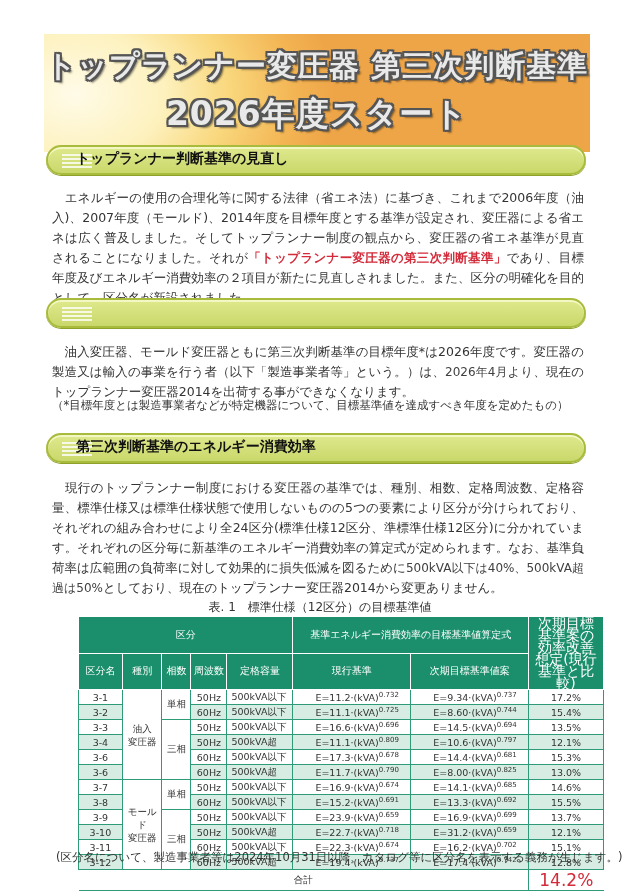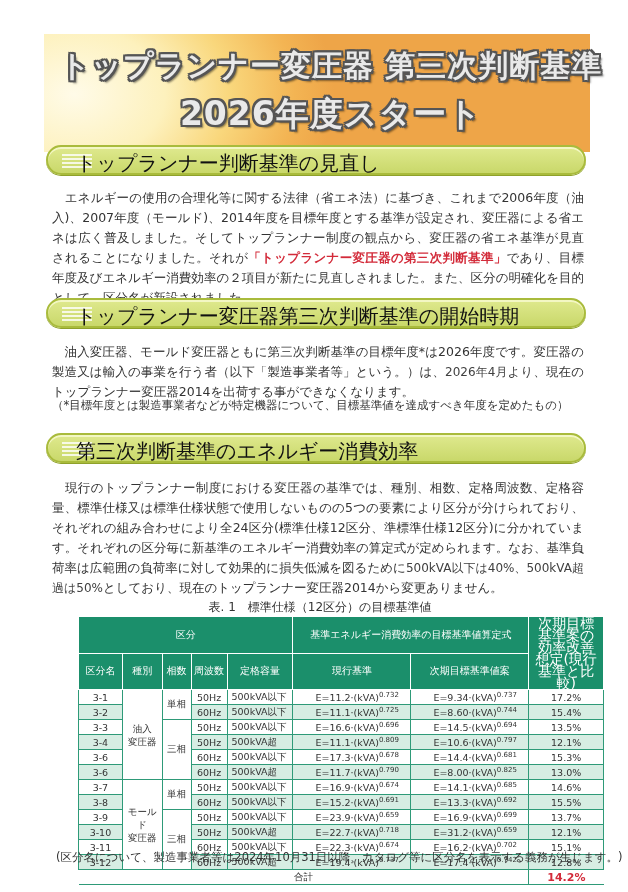--- a/index.html
+++ b/index.html
@@ -5,21 +5,21 @@
   * { box-sizing: border-box; margin: 0; padding: 0; }
   html, body { width: 628px; height: 892px; background: #ffffff; overflow: hidden; }
   body { font-family: "DejaVu Sans", "Liberation Sans", sans-serif; color: #222; position: relative; }
 
   .banner {
     position: absolute; left: 44px; top: 34px; width: 546px; height: 118px;
     background: radial-gradient(ellipse 260px 190px at 30px 60px, #fffbe8 0%, #fdf1bd 35%, #f9d77c 60%, #f3b453 85%, #eea548 100%);
     background-color: #f0a94c;
   }
   .banner-line {
-    position: absolute; left: 14px; width: 100%; text-align: center;
+    position: absolute; left: 0; width: 100%; text-align: center;
     font-weight: bold; color: #e9e9e9; letter-spacing: 1px;
     text-shadow:
       -2px -2px 0 #555, 2px -2px 0 #555, -2px 2px 0 #555, 2px 2px 0 #555,
       0 -2px 0 #555, 0 2px 0 #555, -2px 0 0 #555, 2px 0 0 #555,
       3px 3px 2px rgba(0,0,0,0.45);
   }
   .banner-line.l1 { top: 12px; font-size: 30px; }
   .banner-line.l2 { top: 58px; font-size: 33px; }
 
   .section-head {
@@ -28,21 +28,21 @@
     background: linear-gradient(#dfe98e, #c9d86a);
     border: 2px solid #a9bb3c;
     box-shadow: inset 0 2px 0 #f3f7c4, 0 1px 0 #8fa12b;
   }
   .section-head .stripes {
     position: absolute; left: 14px; top: 7px; width: 30px; height: 14px;
     background: repeating-linear-gradient(#ffffff 0 2px, transparent 2px 4px);
     opacity: 0.8;
   }
   .section-head .title {
-    position: absolute; left: 28px; top: 3px; font-size: 20px; font-weight: normal; color: #111;
+    position: absolute; left: 28px; top: 3px; font-size: 14px; font-weight: bold; color: #111;
     white-space: nowrap;
   }
 
   .para {
     position: absolute; left: 52px; width: 532px; font-size: 12.5px; line-height: 20px; color: #333;
     text-align: justify;
   }
   .para .red { color: #d32b3a; font-weight: bold; }
   .para .red-big { color: #404040; font-size: 12px; font-weight: normal; }
 
@@ -56,21 +56,21 @@
     background: #1b8f6b; color: #fff; font-weight: normal; border: 1px solid #ffffff;
     height: 17px; padding: 0 2px; text-align: center; font-size: 10px; line-height: 12px;
   }
   table.spec td {
     border: 1px solid #2e9a78; height: 15px; padding: 0 4px; text-align: center; white-space: nowrap;
   }
   table.spec tr.alt td.shade { background: #d7ede3; }
   table.spec td.left { text-align: left; }
   table.spec td.formula { text-align: left; padding-left: 22px; }
   table.spec sup { font-size: 7px; vertical-align: 4px; }
-  table.spec td.total-red { color: #d32b3a; font-size: 11px; font-weight: bold; }
+  table.spec td.total-red { color: #d32b3a; font-size: 17px; font-weight: normal; }
   table.spec tr.total td { border-left: none; border-right: none; }
   table.spec tr.total td.last { border-left: 1px solid #2e9a78; }
 
   .footnote { position: absolute; left: 56px; top: 850px; font-size: 11.5px; color: #333; white-space: nowrap; }
 </style>
 </head>
 <body>
 
 <div class="banner">
   <div class="banner-line l1">トップランナー変圧器  第三次判断基準</div>
@@ -80,21 +80,20 @@
 <div class="section-head" style="top:145px;">
   <div class="stripes"></div>
   <div class="title">トップランナー判断基準の見直し</div>
 </div>
 <div class="para" style="top:188px;">
   <span>　エネルギーの使用の合理化等に関する法律（省エネ法）に基づき、これまで2006年度（油入)、2007年度（モールド)、2014年度を目標年度とする基準が設定され、変圧器による省エネは広く普及しました。そしてトップランナー制度の観点から、変圧器の省エネ基準が見直されることになりました。それが</span><span class="red">「トップランナー変圧器の第三次判断基準」</span><span>であり、目標年度及びエネルギー消費効率の２項目が新たに見直しされました。また、区分の明確化を目的として、区分名が新設されました。</span>
 </div>
 
 <div class="section-head" style="top:298px;">
   <div class="stripes"></div>
-  <div class="title">トップランナー変圧器第三次判断基準の開始時期</div>
 </div>
 <div class="para" style="top:342px;">
   <span>　油入変圧器、モールド変圧器ともに第三次判断基準の目標年度*は2026年度です。変圧器の製造又は輸入の事業を行う者（以下「製造事業者等」という。）は、</span><span class="red-big">2026年4月</span><span>より、現在のトップランナー変圧器2014を出荷する事ができなくなります。</span>
 </div>
 <div class="para" style="top:395px; font-size:11.5px;">（*目標年度とは製造事業者などが特定機器について、目標基準値を達成すべき年度を定めたもの）</div>
 
 <div class="section-head" style="top:433px;">
   <div class="stripes"></div>
   <div class="title">第三次判断基準のエネルギー消費効率</div>
 </div>

